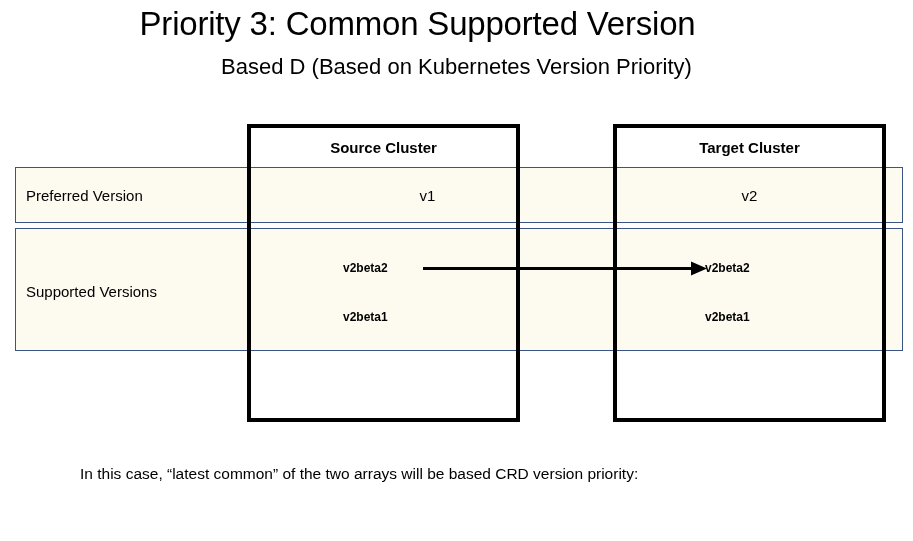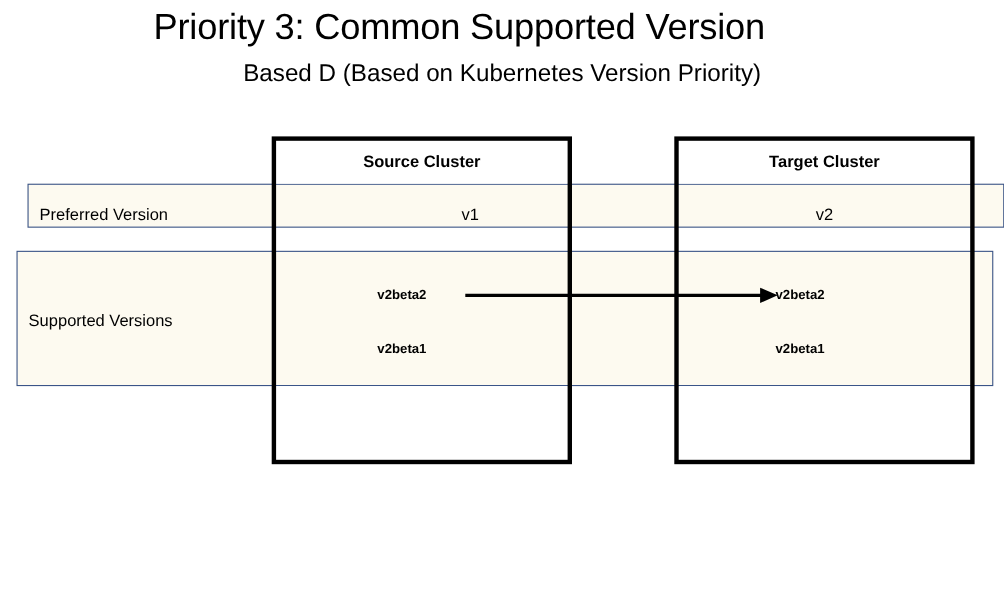--- a/index.html
+++ b/index.html
@@ -43,21 +43,21 @@
 
   
   .table-row {
     position: absolute;
     box-sizing: border-box;
     background: #FDFAF0;
     border: 1px solid #3A5488;
     left: 15px;
     width: 888px;
   }
-  .row-preferred { top: 167px; height: 40px; margin-left: 10px; }
+  .row-preferred { top: 167px; height: 56px; }
   .row-supported { top: 228px; height: 123px; padding-left: 48px; }
 
   .row-label {
     position: absolute;
     left: 10px;
     font-size: 15px;
     font-weight: 400;
     white-space: nowrap;
   }
   .row-preferred .row-label { top: 19px; }
@@ -185,13 +185,14 @@
 <div class="ver-item src-ver ver-1">v2beta1</div>
 <div class="ver-item tgt-ver ver-0">v2beta2</div>
 <div class="ver-item tgt-ver ver-1">v2beta1</div>
 
 <svg class="arrow-svg" viewBox="0 0 295 28">
   <line x1="8" y1="13.5" x2="278" y2="13.5" stroke="#000000" stroke-width="3"></line>
   <polygon points="276,6.5 292,13.5 276,20.5" fill="#000000"></polygon>
 </svg>
 
 <div class="caption">
+  <div>In this case, “latest common” of the two arrays will be based CRD version priority:</div>
 </div>
 
 </body></html>

